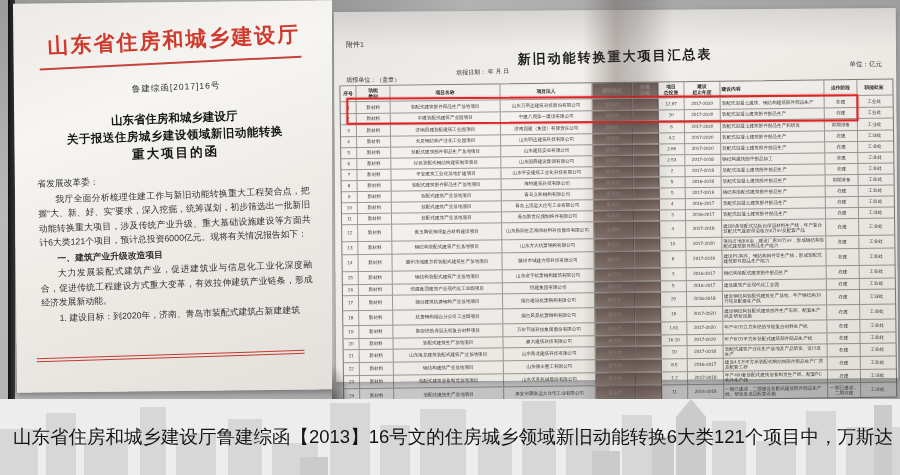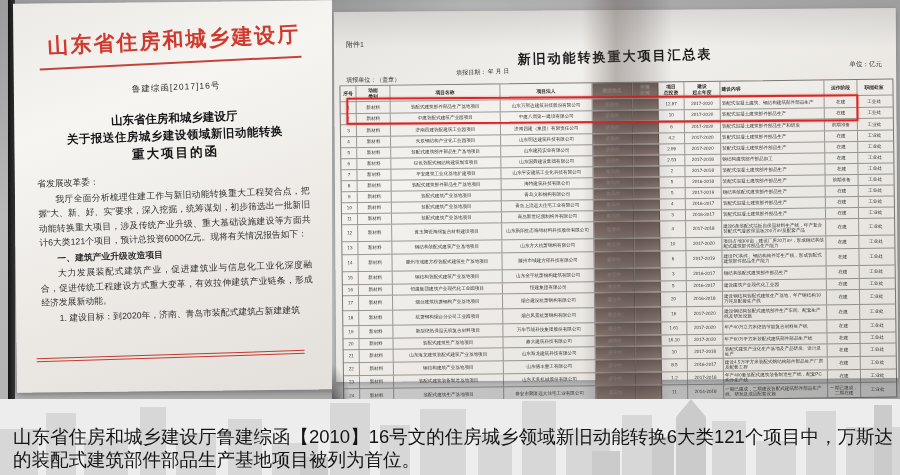--- a/index.html
+++ b/index.html
@@ -530,18 +530,17 @@
       </g>
       <g fill="#cbcbcb">
         <polygon points="676,76 676,18 691,0 706,18 706,76"></polygon>
         <rect x="652" y="38" width="22" height="38"></rect>
         <rect x="874" y="6" width="18" height="70"></rect>
         <rect x="300" y="58" width="28" height="18"></rect>
         <rect x="592" y="52" width="28" height="24"></rect>
       </g>
     </svg>
     <div class="caption-text">
-      <div>山东省住房和城乡建设厅鲁建综函【2010】16号文的住房城乡领域新旧动能转换6大类121个项目中，万斯达</div>
-      <div>的装配式建筑部件部品生产基地项目被列为首位。</div>
+      <div>山东省住房和城乡建设厅鲁建综函【2013】16号文的住房城乡领域新旧动能转换6大类121个项目中，万斯达</div>
     </div>
   </div>
 
 </div>
 
 </body></html>

